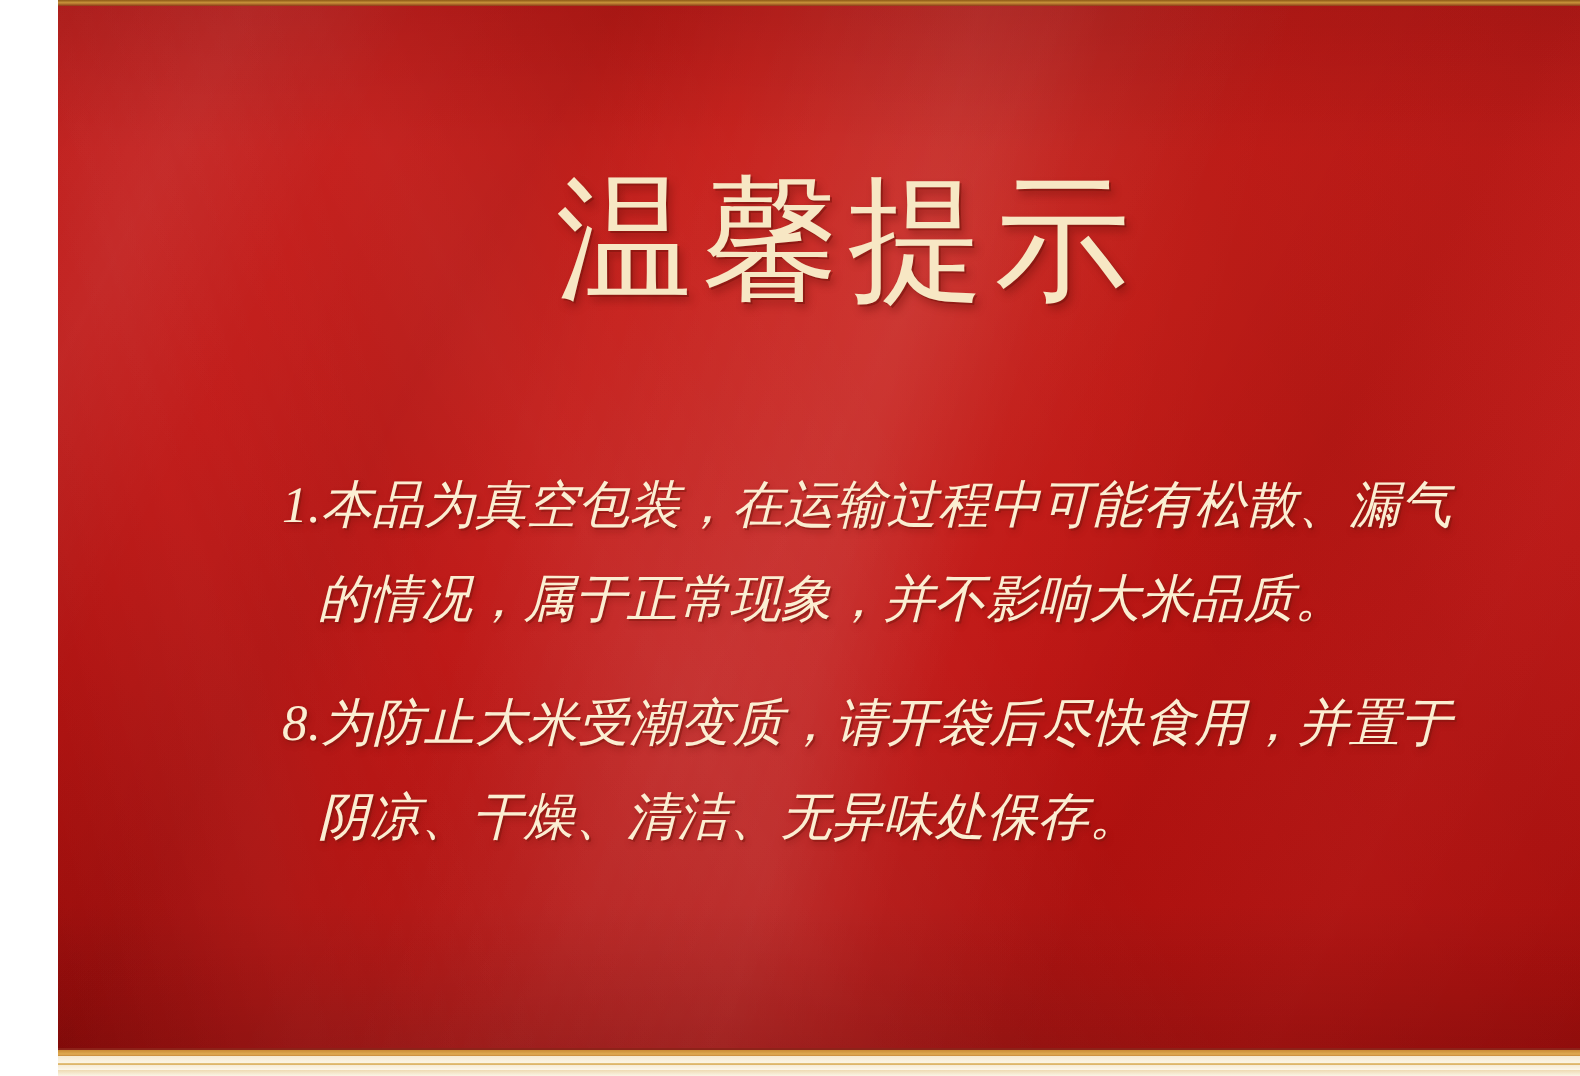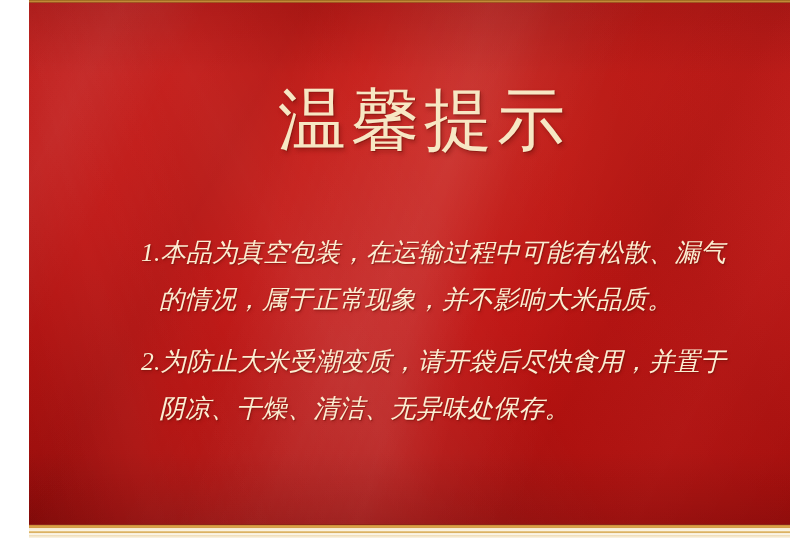--- a/index.html
+++ b/index.html
@@ -154,18 +154,18 @@
 
   <div class="sheen"></div>
   <div class="sheen2"></div>
 
   <div class="top-rule"></div>
 
   <div class="title">温馨提示</div>
 
   <div class="notes">
     <div class="note">1.本品为真空包装，在运输过程中可能有松散、漏气的情况，属于正常现象，并不影响大米品质。</div>
-    <div class="note">2.为防止大米受潮变质，请开袋后尽快食用，并置于阴凉、干燥、清洁、无异味处保存。</div>
+    <div class="note">8.为防止大米受潮变质，请开袋后尽快食用，并置于阴凉、干燥、清洁、无异味处保存。</div>
   </div>
 
   <div class="bottom-band"></div>
 
 </div>
 
 </body></html>

